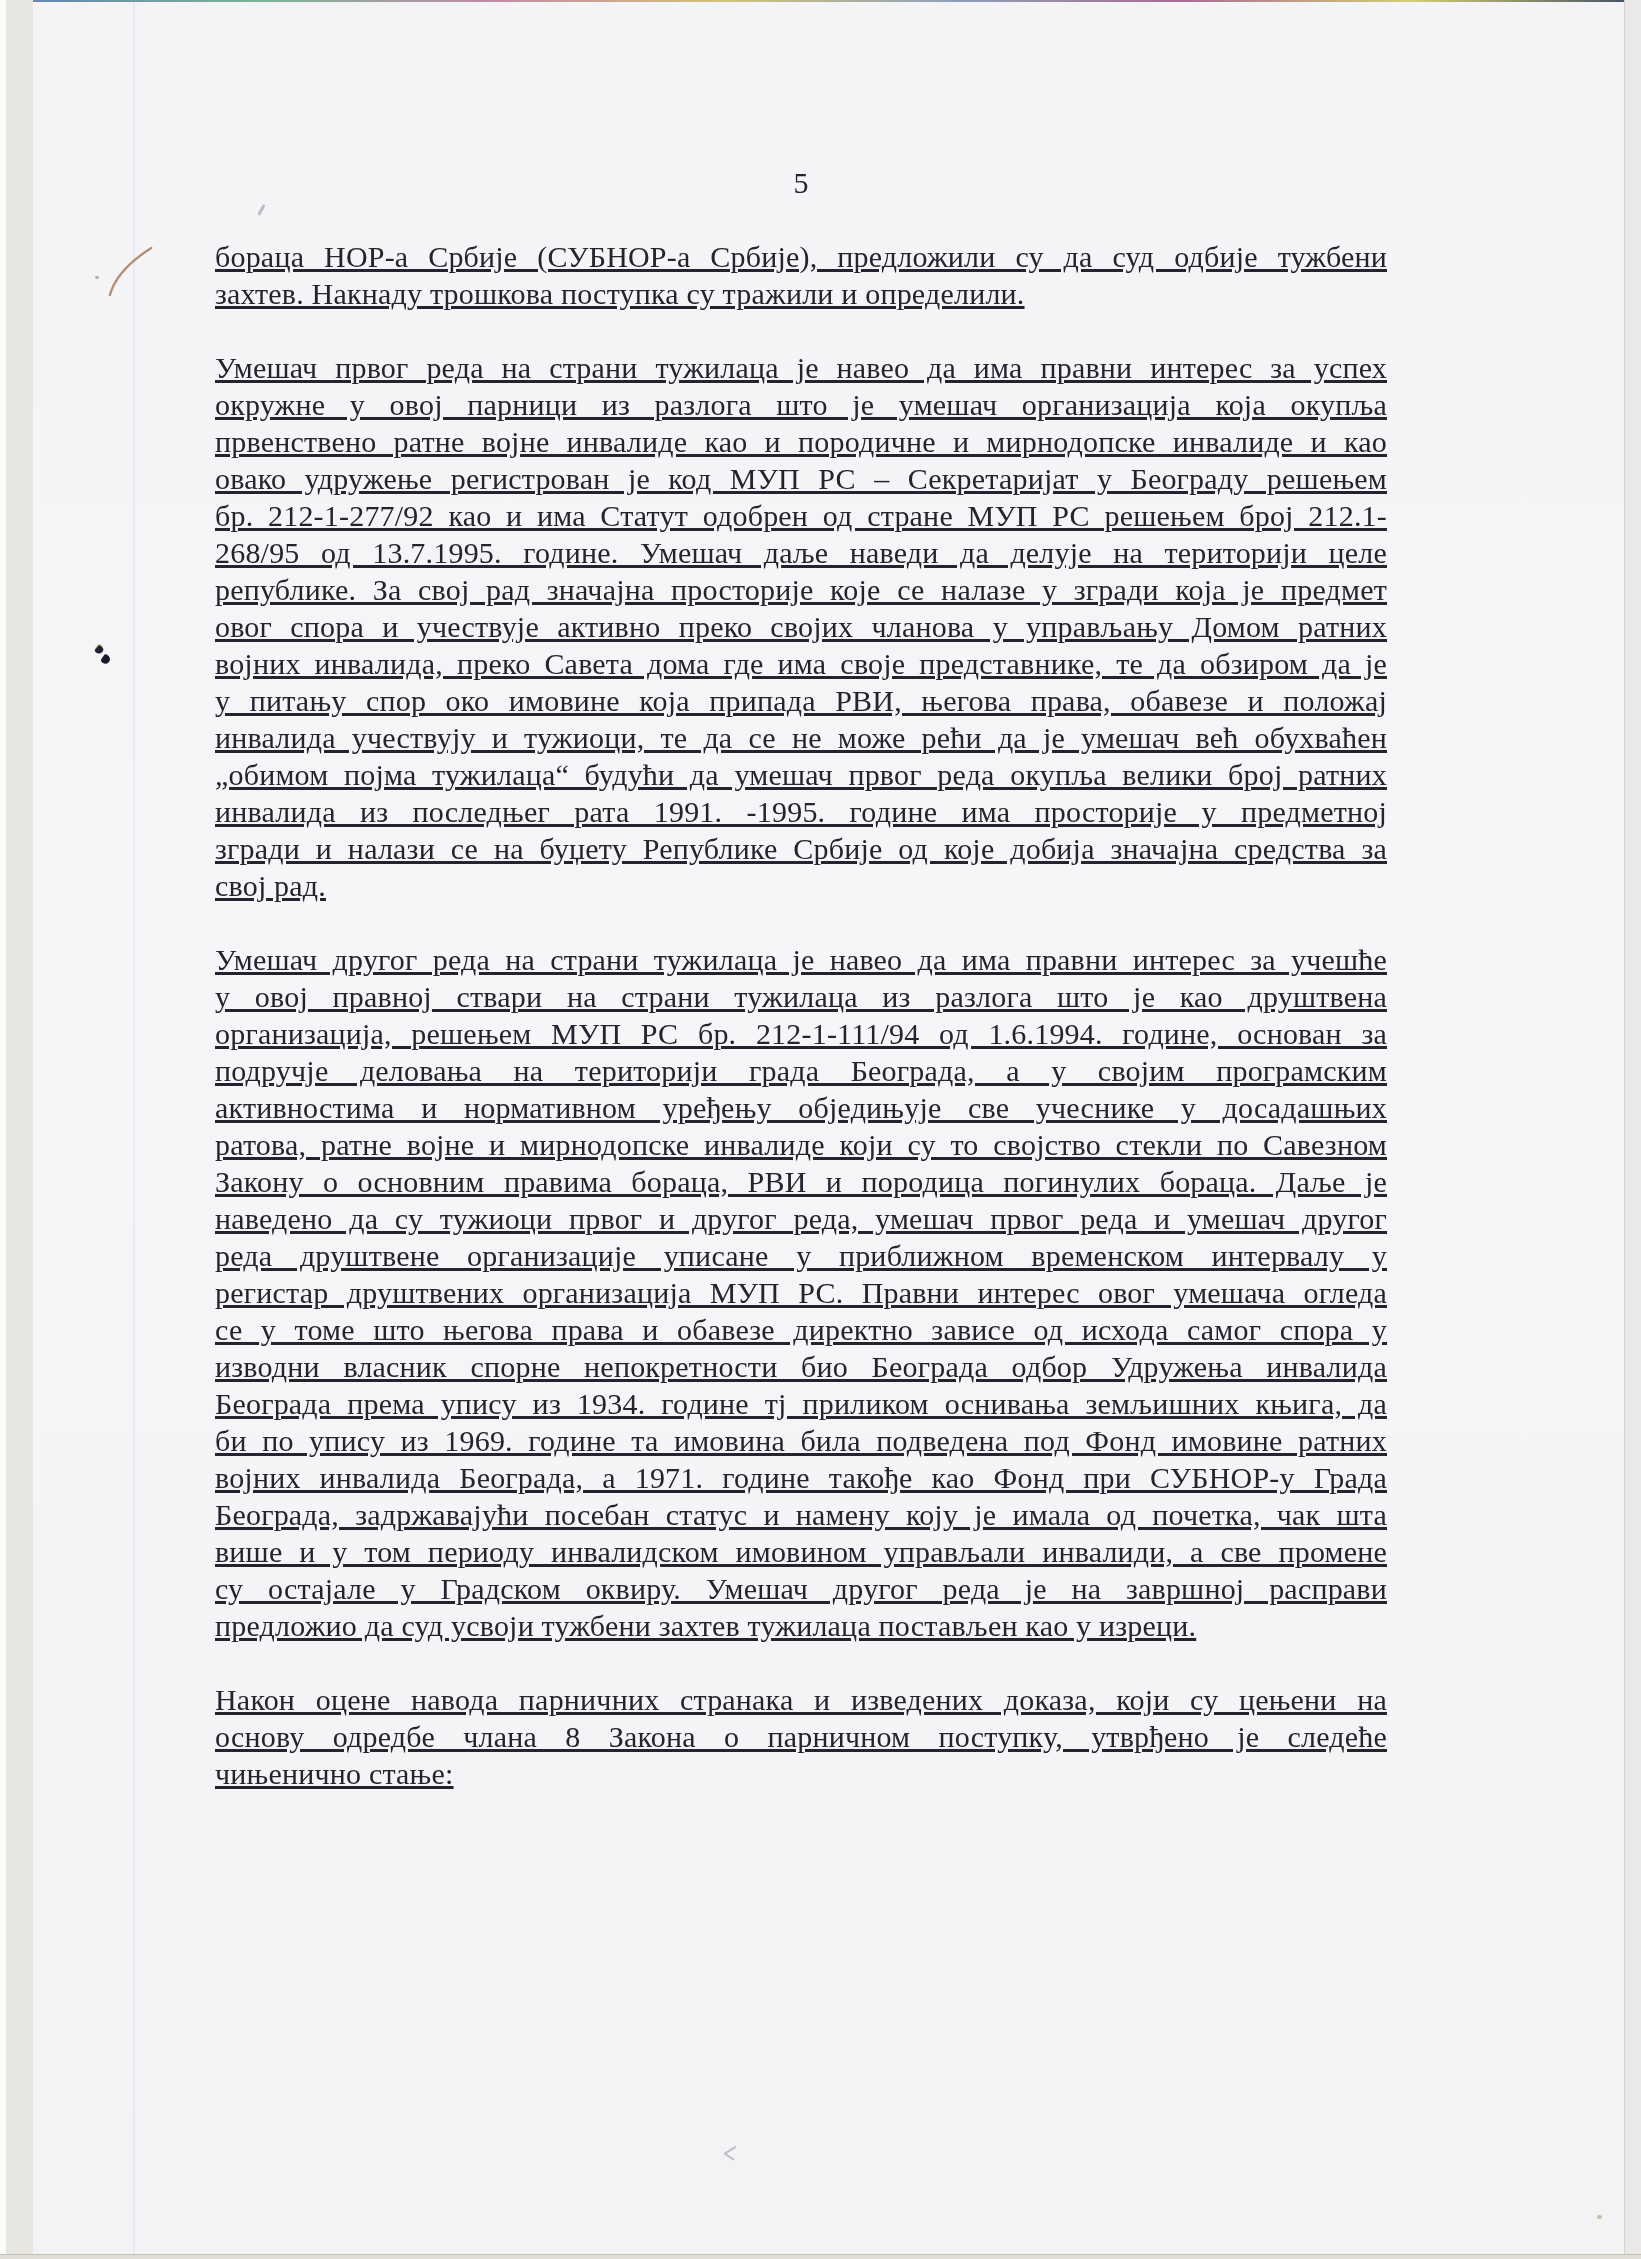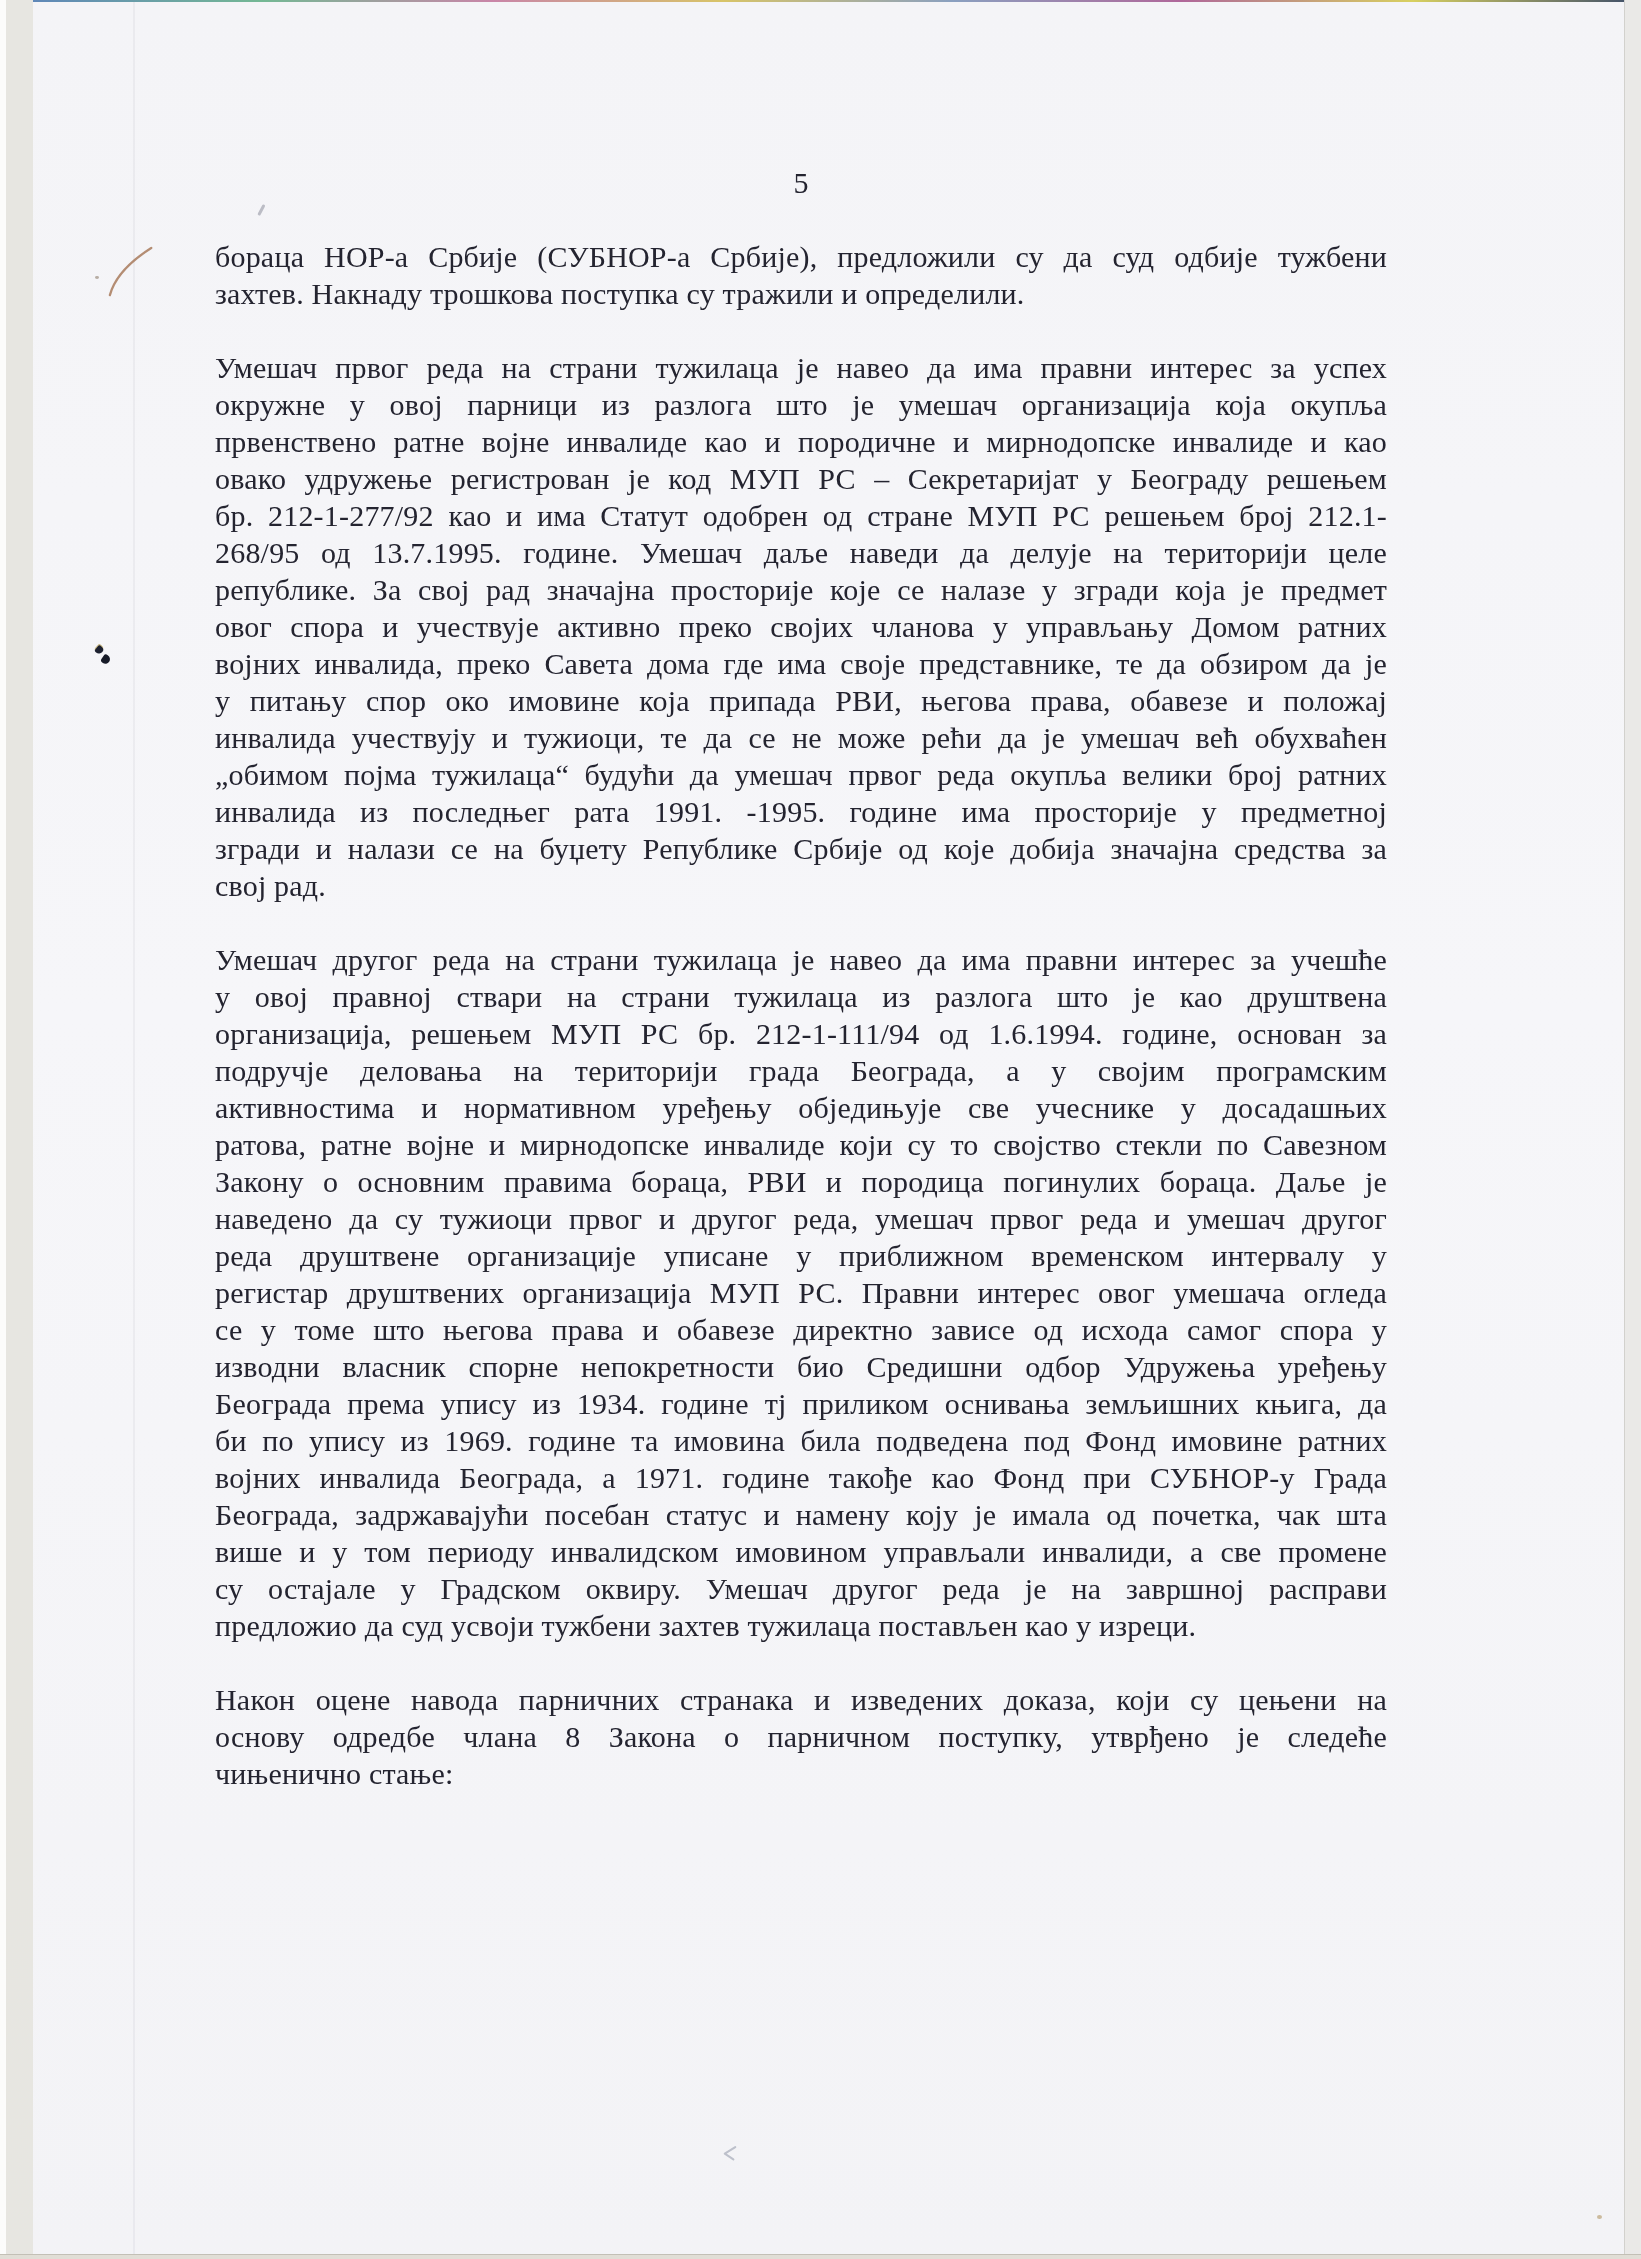--- a/index.html
+++ b/index.html
@@ -20,21 +20,21 @@
   }
   .crease{position:absolute;left:100px;top:0;width:1.9px;height:2252px;background:rgba(150,150,165,0.10);}
   .doc-body{
     position:absolute;left:182px;top:162px;width:1172px;
     font-size:30px;line-height:37px;color:#242430;
     letter-spacing:0.2px;
   }
   .page-number{text-align:center;height:37px;}
   .paragraph{margin-top:37px;}
   .paragraph:first-of-type{margin-top:0;}
-  .line{text-align:justify;text-align-last:justify;white-space:normal;}
+  .line{text-align:justify;text-align-last:justify;white-space:normal;text-decoration:underline;}
   .line.last{text-align-last:left;}
   
   .artifact{position:absolute;}
   .pen-stroke{left:74px;top:243px;}
   .smudge-tick{left:227px;top:202px;width:2.9px;height:11.6px;background:#a8aab4;transform:rotate(28deg);border-radius:1.9px;opacity:.75;}
   .pen-dot{left:62px;top:274px;width:3.9px;height:2.9px;background:#9c8e80;border-radius:50%;opacity:.7;}
   .ink-dot-1{left:63px;top:644px;width:6.8px;height:7.7px;background:#1d2130;border-radius:1.9px 3.9px 4.8px 1.9px;transform:rotate(40deg);box-shadow:-1px -1px 0 rgba(160,130,30,.55);}
   .ink-dot-2{left:69px;top:653px;width:7.7px;height:8.7px;background:#171b28;border-radius:1.9px 4.8px 4.8px 2.9px;transform:rotate(35deg);}
   .check-mark{left:687px;top:2143px;opacity:.85;}
   .speck-br{left:1564px;top:2213px;width:4.8px;height:3.9px;background:#c2ad87;border-radius:50%;opacity:.8;}
@@ -79,21 +79,21 @@
           <div class="line">у овој правној ствари на страни тужилаца из разлога што је као друштвена</div>
           <div class="line">организација, решењем МУП РС бр. 212-1-111/94 од 1.6.1994. године, основан за</div>
           <div class="line">подручје деловања на територији града Београда, а у својим програмским</div>
           <div class="line">активностима и нормативном уређењу обједињује све учеснике у досадашњих</div>
           <div class="line">ратова, ратне војне и мирнодопске инвалиде који су то својство стекли по Савезном</div>
           <div class="line">Закону о основним правима бораца, РВИ и породица погинулих бораца. Даље је</div>
           <div class="line">наведено да су тужиоци првог и другог реда, умешач првог реда и умешач другог</div>
           <div class="line">реда друштвене организације уписане у приближном временском интервалу у</div>
           <div class="line">регистар друштвених организација МУП РС. Правни интерес овог умешача огледа</div>
           <div class="line">се у томе што његова права и обавезе директно зависе од исхода самог спора у</div>
-          <div class="line">изводни власник спорне непокретности био Средишни одбор Удружења уређењу</div>
+          <div class="line">изводни власник спорне непокретности био Београда одбор Удружења инвалида</div>
           <div class="line">Београда према упису из 1934. године тј приликом оснивања земљишних књига, да</div>
           <div class="line">би по упису из 1969. године та имовина била подведена под Фонд имовине ратних</div>
           <div class="line">војних инвалида Београда, а 1971. године такође као Фонд при СУБНОР-у Града</div>
           <div class="line">Београда, задржавајући посебан статус и намену коју је имала од почетка, чак шта</div>
           <div class="line">више и у том периоду инвалидском имовином управљали инвалиди, а све промене</div>
           <div class="line">су остајале у Градском оквиру. Умешач другог реда је на завршној расправи</div>
           <div class="line last">предложио да суд усвоји тужбени захтев тужилаца постављен као у изреци.</div>
         </div>
         <div class="paragraph">
           <div class="line">Након оцене навода парничних странака и изведених доказа, који су цењени на</div>

